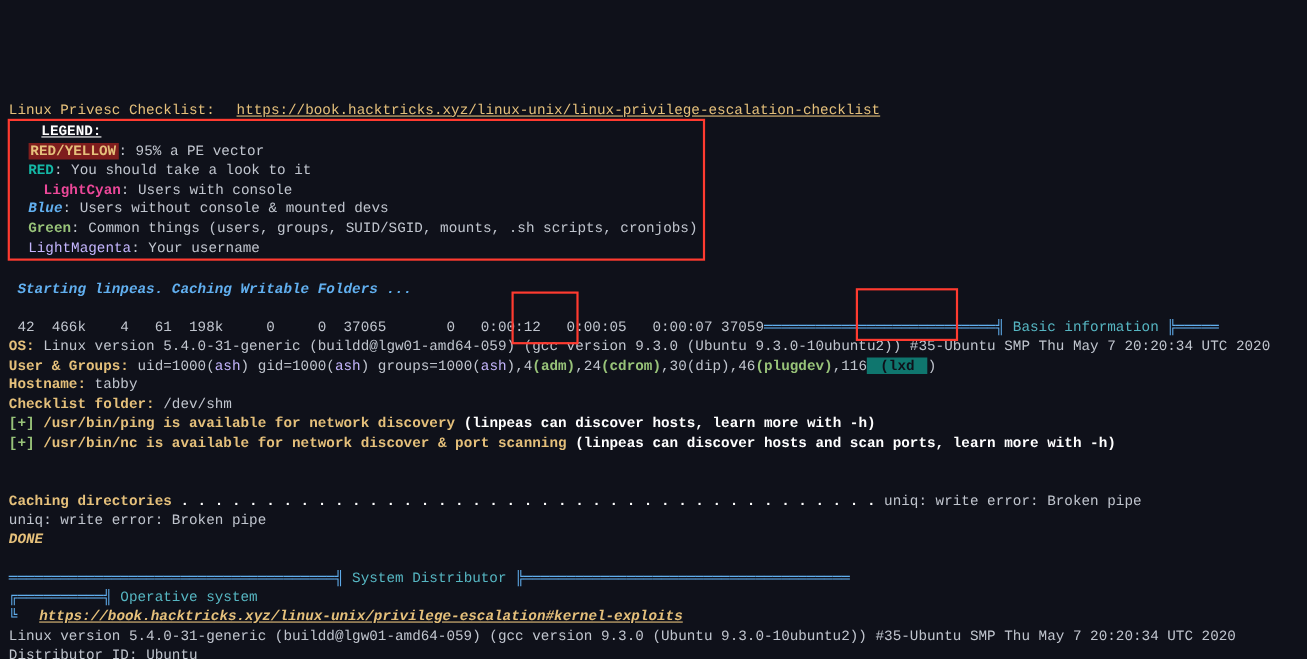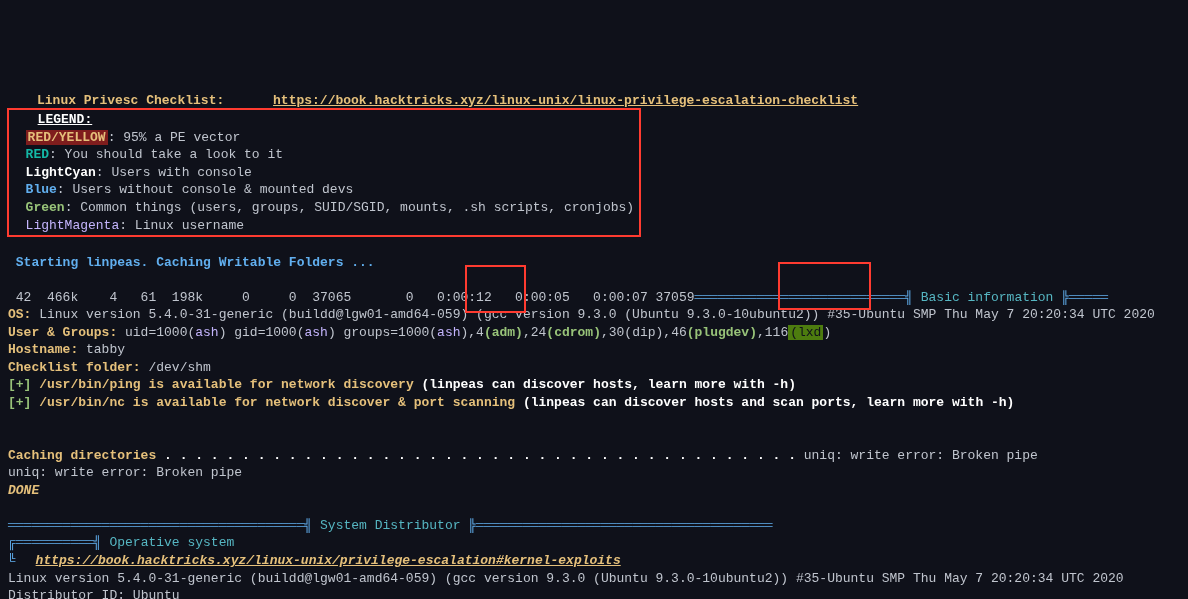--- a/index.html
+++ b/index.html
@@ -5,52 +5,52 @@
   body {
     background: #0f111a;
     color: #c0c5ce;
     font-family: "Consolas", "Monaco", "Courier New", monospace;
     font-size: 13px;
     line-height: 1.35;
     margin: 0;
     padding: 4px 8px;
     white-space: pre;
   }
-  .yellow { color: #e5c07b; font-weight: bold; margin-left: 29px; }
+  .yellow { color: #e5c07b; font-weight: normal; }
   .red { color: #14b8a6; font-weight: bold; }
   .redbg { background: #7f1d1d; color: #e5c07b; font-weight: bold; padding: 0 2px; }
-  .lightcyan { color: #ffffff; font-weight: bold; }
-  .blue { color: #61afef; font-weight: bold; }
+  .lightcyan { color: #ec4899; font-weight: bold; margin-left: 14px; }
+  .blue { color: #61afef; font-weight: bold; font-style: italic; }
   .green { color: #98c379; font-weight: bold; }
   .magenta { color: #c4b5fd; font-weight: normal; }
   .lightyellow { color: #e5c07b; font-weight: bold; }
   .italicyellow { color: #e5c07b; font-style: italic; font-weight: bold; }
   .boldwhite { color: #ffffff; font-weight: bold; }
   .underline { text-decoration: underline; padding-left: 12px; }
-  .lxdhl { background: #4d7c0f; color: #0f111a; padding: 0 2px; font-weight: normal; }
+  .lxdhl { background: #0f766e; color: #0f111a; padding: 0 12px; font-weight: bold; }
   .cyanhead { color: #56b6c2; font-weight: normal; }
   .bluehead { color: #61afef; font-weight: bold; }
 
   .box-red { outline: 2px solid #ff3b30; outline-offset: -1px; display: inline-block; }
   .box-red-abs { position: absolute; border: 2px solid #ff3b30; pointer-events: none; }
 </style>
 </head>
 <body>
 
 
 
 <div style="position:relative;">
 <span class="yellow">Linux Privesc Checklist:</span> <span class="yellow underline">https://book.hacktricks.xyz/linux-unix/linux-privilege-escalation-checklist</span>
 <span class="box-red" style="padding:2px 6px 2px 2px;">  <span class="boldwhite underline">LEGEND:</span>
   <span id="legend-rows"><span class="redbg">RED/YELLOW</span><span>: 95% a PE vector</span>
   <span class="red">RED</span><span>: You should take a look to it</span>
   <span class="lightcyan">LightCyan</span><span>: Users with console</span>
   <span class="blue">Blue</span><span>: Users without console &amp; mounted devs</span>
   <span class="green">Green</span><span>: Common things (users, groups, SUID/SGID, mounts, .sh scripts, cronjobs)</span>
-  <span class="magenta">LightMagenta</span><span>: Linux username</span></span></span>
+  <span class="magenta">LightMagenta</span><span>: Your username</span></span></span>
 
 <span class="blue"> Starting linpeas. Caching Writable Folders ...</span>
 
 <span> 42  466k    4   61  198k     0     0  37065       0   0:00:12   0:00:05   0:00:07 37059</span><span class="bluehead">═══════════════════════════╣ </span><span class="cyanhead">Basic information</span><span class="bluehead"> ╠═════</span>
 <span class="lightyellow">OS:</span><span> Linux version 5.4.0-31-generic (buildd@lgw01-amd64-059) (gcc version 9.3.0 (Ubuntu 9.3.0-10ubuntu2)) #35-Ubuntu SMP Thu May 7 20:20:34 UTC 2020</span>
 <span class="lightyellow">User &amp; Groups:</span><span> uid=1000(</span><span class="magenta">ash</span><span>) gid=1000(</span><span class="magenta">ash</span><span>) groups=1000(</span><span class="magenta">ash</span><span>),4</span><span class="green">(adm)</span><span>,24</span><span class="green">(cdrom)</span><span>,30(dip),46</span><span class="green">(plugdev)</span><span>,116</span><span class="lxdhl">(lxd</span><span>)</span>
 <span class="lightyellow">Hostname:</span><span> tabby</span>
 <span class="lightyellow">Checklist folder:</span><span> /dev/shm</span>
 <span class="green">[+] </span><span class="lightyellow">/usr/bin/ping is available for network discovery </span><span class="boldwhite">(linpeas can discover hosts, learn more with -h)</span>
 <span class="green">[+] </span><span class="lightyellow">/usr/bin/nc is available for network discover &amp; port scanning </span><span class="boldwhite">(linpeas can discover hosts and scan ports, learn more with -h)</span>

